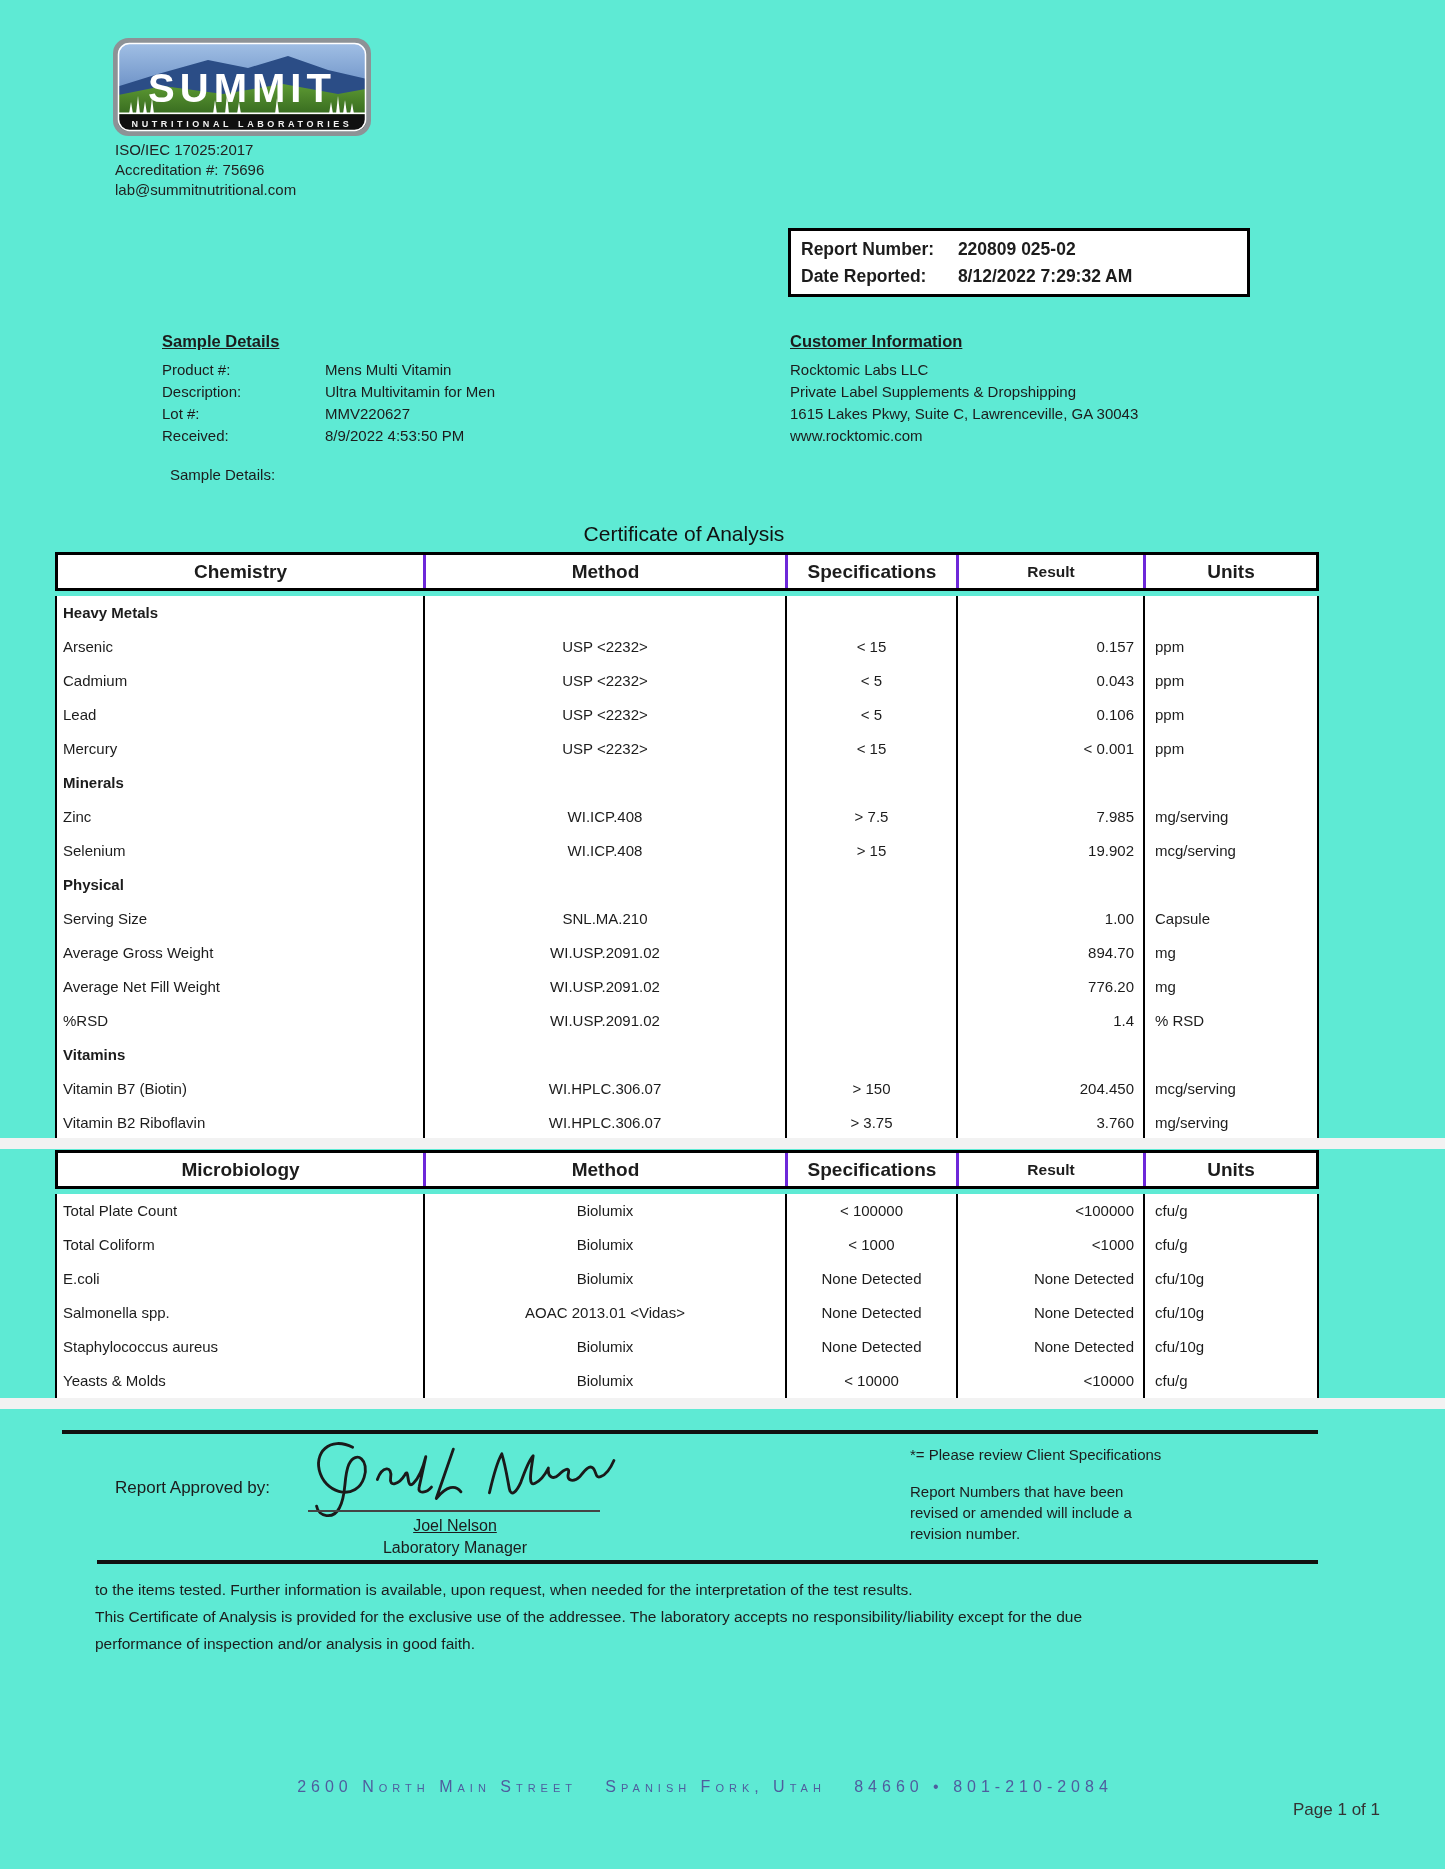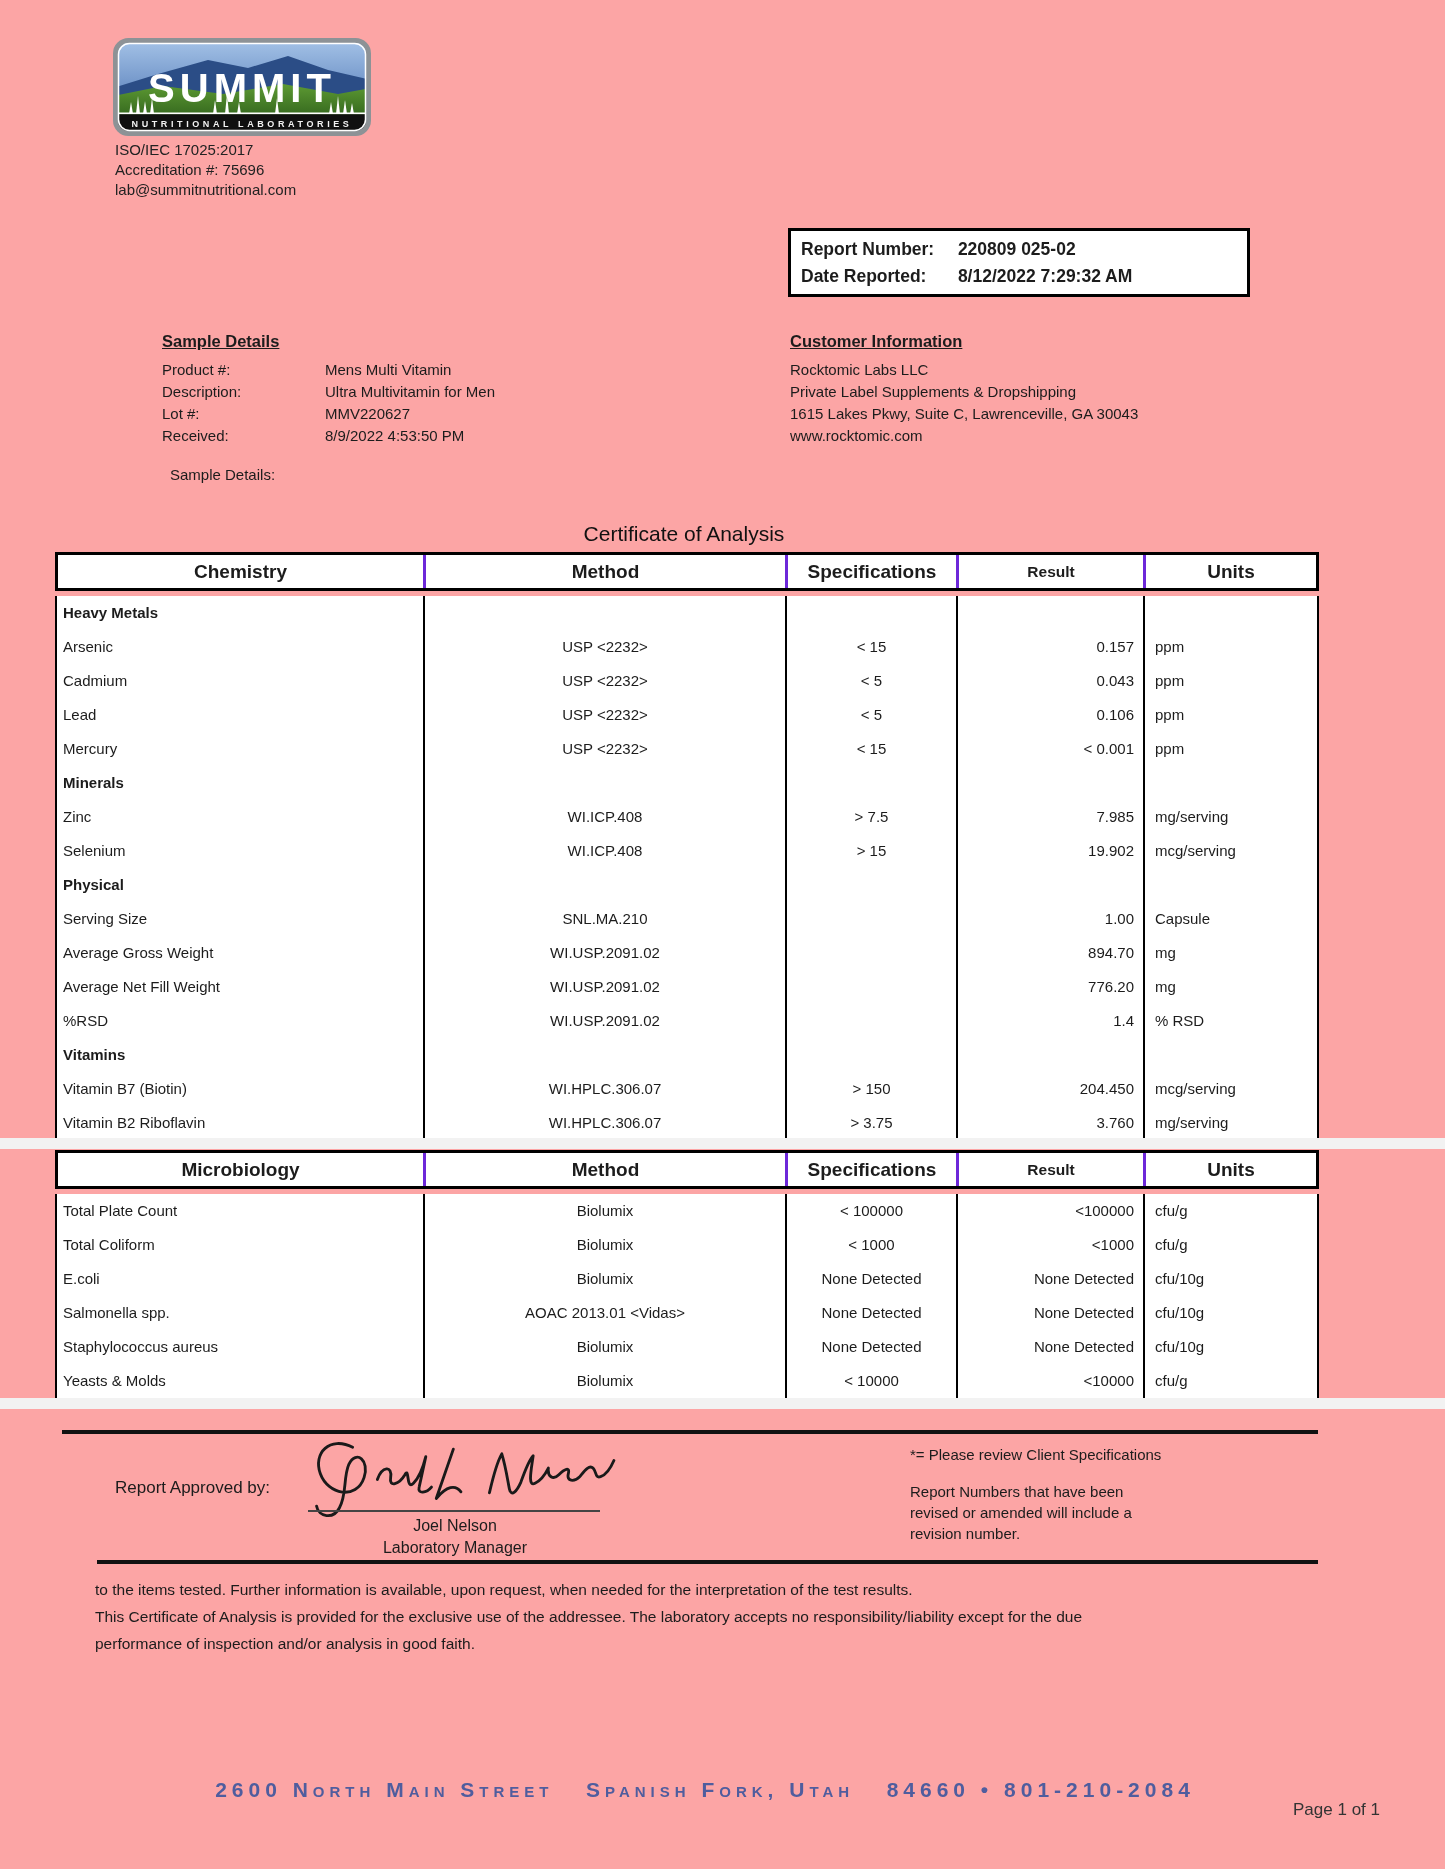--- a/index.html
+++ b/index.html
@@ -1,17 +1,17 @@
 <!DOCTYPE html>
 <html><head>
 <meta charset="utf-8">
 <style>
   html,body{margin:0;padding:0;background:#e8e8e8;}
   .page{
-    position:relative;width:1445px;height:1869px;background:#fca5a5;
+    position:relative;width:1445px;height:1869px;background:#5eead4;
     margin:0 auto;font-family:"Liberation Sans",sans-serif;color:#1c1c1c;overflow:hidden;
   }
   .abs{position:absolute;}
   
   .iso-line{font-size:15px;line-height:20px;color:#222;}
   
   .report-box{
     left:788px;top:228px;width:436px;height:58px;border:3px solid #000;
     padding:5px 10px 0 10px;box-sizing:content-box;background:#fff;
   }
@@ -43,21 +43,21 @@
   
   .rule{background:#111;height:4px;}
   .sig-underline{left:308px;top:1510px;width:292px;height:2px;background:#444;}
   .approve-label{left:115px;top:1478px;font-size:17px;}
   .signer{width:250px;text-align:center;font-size:16px;line-height:21px;}
   .note{font-size:15px;line-height:21px;white-space:nowrap;}
   .disclaimer-line{font-size:15.5px;line-height:27px;white-space:nowrap;}
   
   .footer-address{
     left:0;top:1778px;width:1410px;text-align:center;
-    font-size:21px;font-weight:700;letter-spacing:5px;font-variant:small-caps;
+    font-size:16px;font-weight:400;letter-spacing:5px;font-variant:small-caps;
     white-space:pre;
   }
   .page-num{left:1180px;top:1800px;width:200px;text-align:right;font-size:17px;color:#333;}
 </style>
 </head>
 <body>
 
 <div class="page">
 
   <div class="abs" style="left:113px;top:38px;width:258px;height:98px;">
@@ -291,21 +291,21 @@
     <svg width="330" height="95" viewBox="0 0 330 100">
       <g fill="none" stroke="#1a1a1a" stroke-width="3" stroke-linecap="round" stroke-linejoin="round">
         <path d="M52,16 C28,4 10,22 18,44 C26,66 56,72 64,48 C70,30 56,18 48,34 C42,48 46,66 38,80 C32,92 16,90 14,78"></path>
         <path d="M78,50 c5,-14 16,-15 14,-2 c-2,11 9,7 15,-3 c5,-9 1,17 9,9 c7,-7 11,-20 13,-28 l-7,32 c-2,8 8,6 13,0"></path>
         <path d="M158,18 c-7,20 -13,38 -18,52 c11,-13 20,-15 26,-7"></path>
         <path d="M196,64 c5,-22 9,-34 13,-41 c4,13 6,27 8,37 c2,9 8,2 12,-7 c5,-14 9,-24 13,-28 c-2,15 -6,33 2,29 c6,-3 11,-10 14,-16 c-1,9 5,13 11,7 c6,-6 12,-9 10,-1 c-2,8 6,9 12,3 c5,-6 10,-13 14,-9 c4,4 2,11 8,9 c6,-2 11,-10 14,-17"></path>
       </g>
     </svg>
   </div>
   <div class="abs sig-underline"></div>
-  <div class="abs signer" style="left:330px;top:1515px;">Joel Nelson</div>
+  <div class="abs signer" style="left:330px;top:1515px;text-decoration:underline;">Joel Nelson</div>
   <div class="abs signer" style="left:330px;top:1537px;">Laboratory Manager</div>
 
   <div class="abs note" style="left:910px;top:1444px;">*= Please review Client Specifications</div>
   <div class="abs note" style="left:910px;top:1481px;">Report Numbers that have been</div>
   <div class="abs note" style="left:910px;top:1502px;">revised or amended will include a</div>
   <div class="abs note" style="left:910px;top:1523px;">revision number.</div>
 
   <div class="abs rule" style="left:97px;top:1560px;width:1221px;"></div>
 
   <div class="abs" style="left:95px;top:1576px;">

